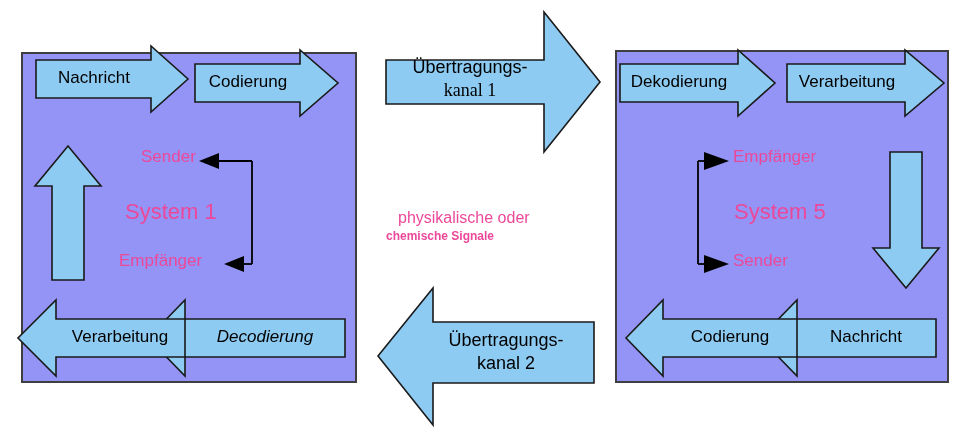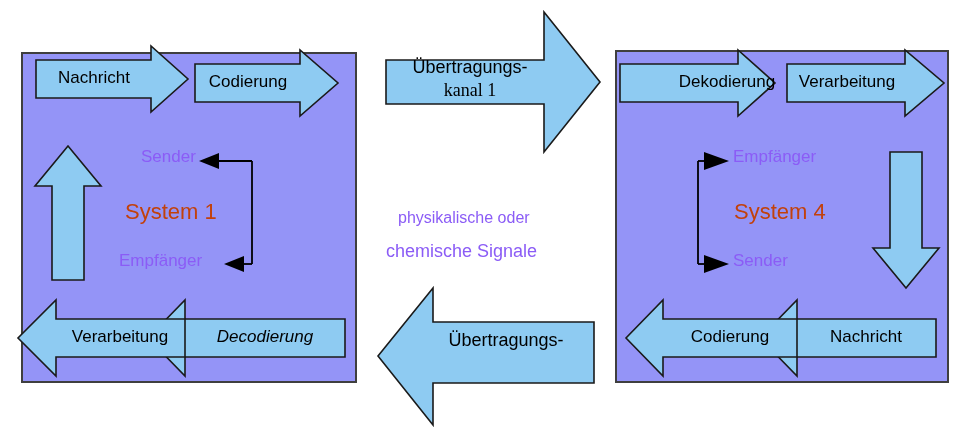--- a/index.html
+++ b/index.html
@@ -1,22 +1,22 @@
 <!DOCTYPE html>
 <html><head>
 <meta charset="utf-8">
 <style>
   html,body{margin:0;padding:0;}
   body{width:964px;height:445px;background:#ffffff;
        font-family:"Liberation Sans","DejaVu Sans",sans-serif;
        overflow:hidden;position:relative;}
   #stage{position:absolute;left:0;top:0;width:884px;height:445px;}
   svg.layer{position:absolute;left:0;top:0;width:964px;height:445px;}
-  .lbl{position:absolute;color:#8b5cf6;white-space:pre;line-height:1.12;}
-  .lbl.red{color:#c2410c;text-align:right;}
+  .lbl{position:absolute;color:#ec4899;white-space:pre;line-height:1.12;}
+  .lbl.red{color:#ec4899;text-align:right;}
   .arrow-text{position:absolute;white-space:pre;text-align:center;color:#000;line-height:1.12;}
 </style>
 </head>
 <body>
 
 <div id="stage">
 
   <svg class="layer" viewBox="0 0 964 445">
 
     <rect x="22" y="53" width="334" height="329" fill="#9494f7" stroke="#3f3f3f" stroke-width="2"></rect>
@@ -71,31 +71,32 @@
   <div class="lbl" style="left:141px;top:147px;font-size:17px;">Sender</div>
 
   <div class="lbl" style="left:119px;top:251px;font-size:17px;">Empfänger</div>
 
   <div class="lbl red" style="left:125px;top:200px;font-size:22px;">System 1</div>
 
   <div class="arrow-text" style="left:400px;top:57px;width:140px;font-size:18px;">Übertragungs-</div>
   <div class="arrow-text" style="left:400px;top:80px;width:140px;font-size:18px;font-family:Liberation Serif, serif;">kanal 1</div>
 
   <div class="arrow-text" style="left:436px;top:330px;width:140px;font-size:18px;">Übertragungs-</div>
+  <div class="arrow-text" style="left:436px;top:353px;width:140px;font-size:18px;">kanal 2</div>
 
   <div class="lbl" style="left:386px;top:209px;font-size:16px;margin-left:12px;">physikalische oder</div>
-  <div class="lbl" style="left:386px;top:241px;font-size:18px;">chemische Signale</div>
+  <div class="lbl" style="left:386px;top:230px;font-size:12px;font-weight:bold;">chemische Signale</div>
 
-  <div class="arrow-text" style="left:622px;top:72px;width:114px;font-size:17px;padding-left:48px;">Dekodierung</div>
+  <div class="arrow-text" style="left:622px;top:72px;width:114px;font-size:17px;">Dekodierung</div>
 
   <div class="arrow-text" style="left:789px;top:72px;width:116px;font-size:17px;">Verarbeitung</div>
 
   <div class="arrow-text" style="left:800px;top:327px;width:132px;font-size:17px;">Nachricht</div>
 
   <div class="arrow-text" style="left:665px;top:327px;width:130px;font-size:17px;">Codierung</div>
 
   <div class="lbl" style="left:733px;top:147px;font-size:17px;">Empfänger</div>
 
   <div class="lbl" style="left:733px;top:251px;font-size:17px;">Sender</div>
 
-  <div class="lbl red" style="left:734px;top:200px;font-size:22px;">System 4</div>
+  <div class="lbl red" style="left:734px;top:200px;font-size:22px;">System 5</div>
 
 </div>
 
 </body></html>

